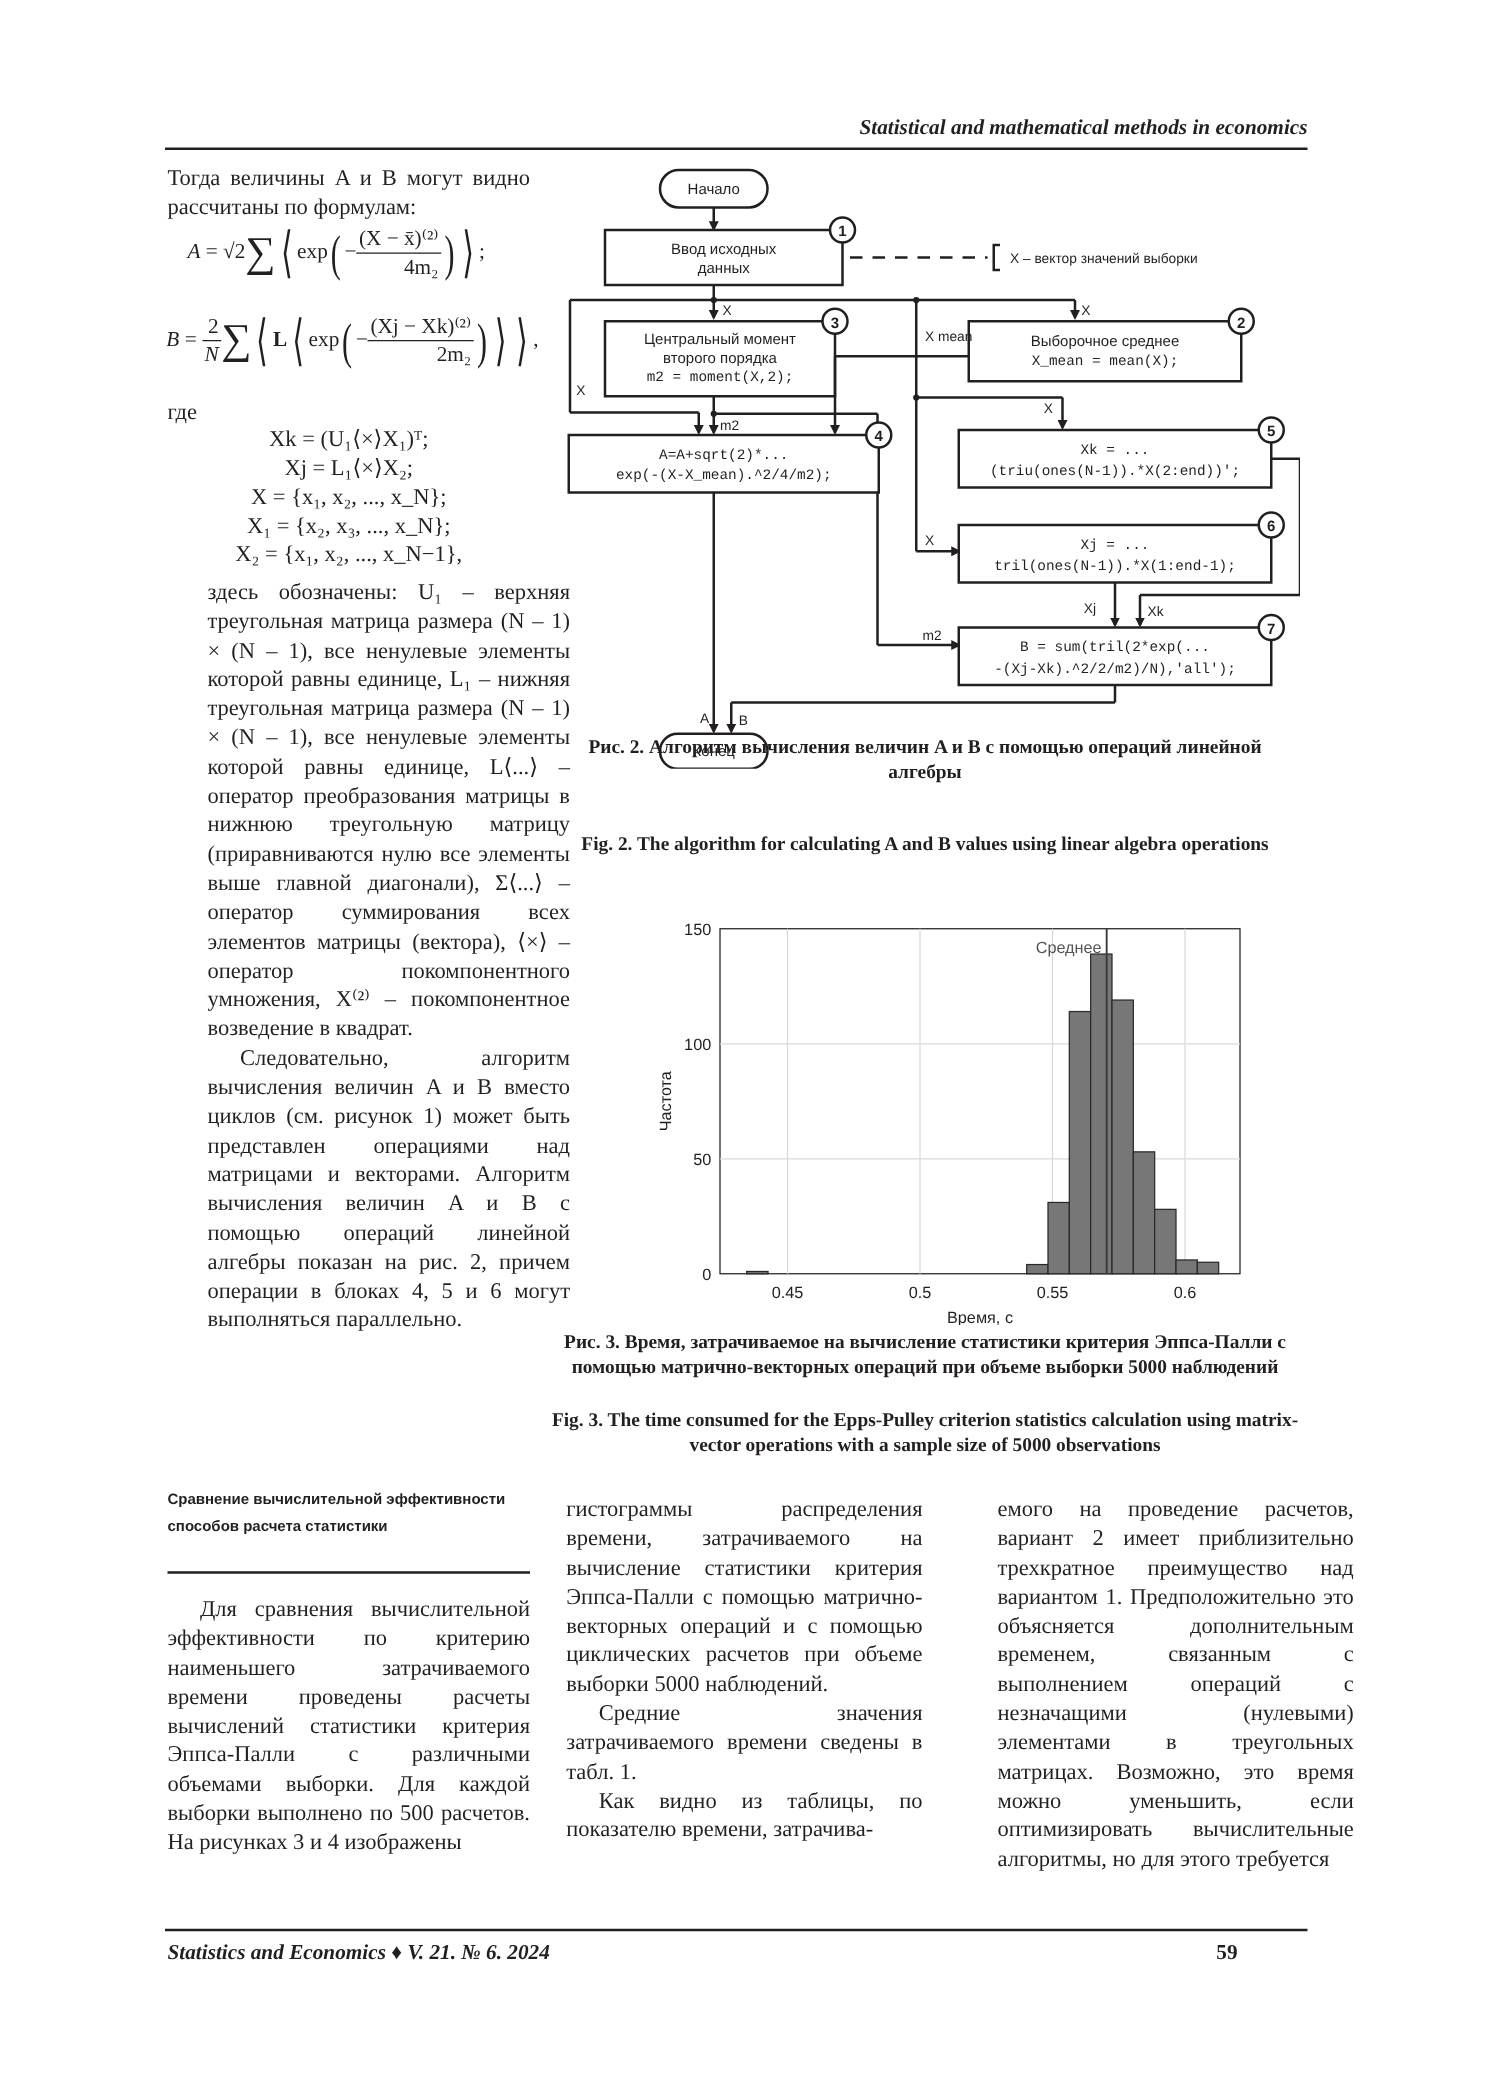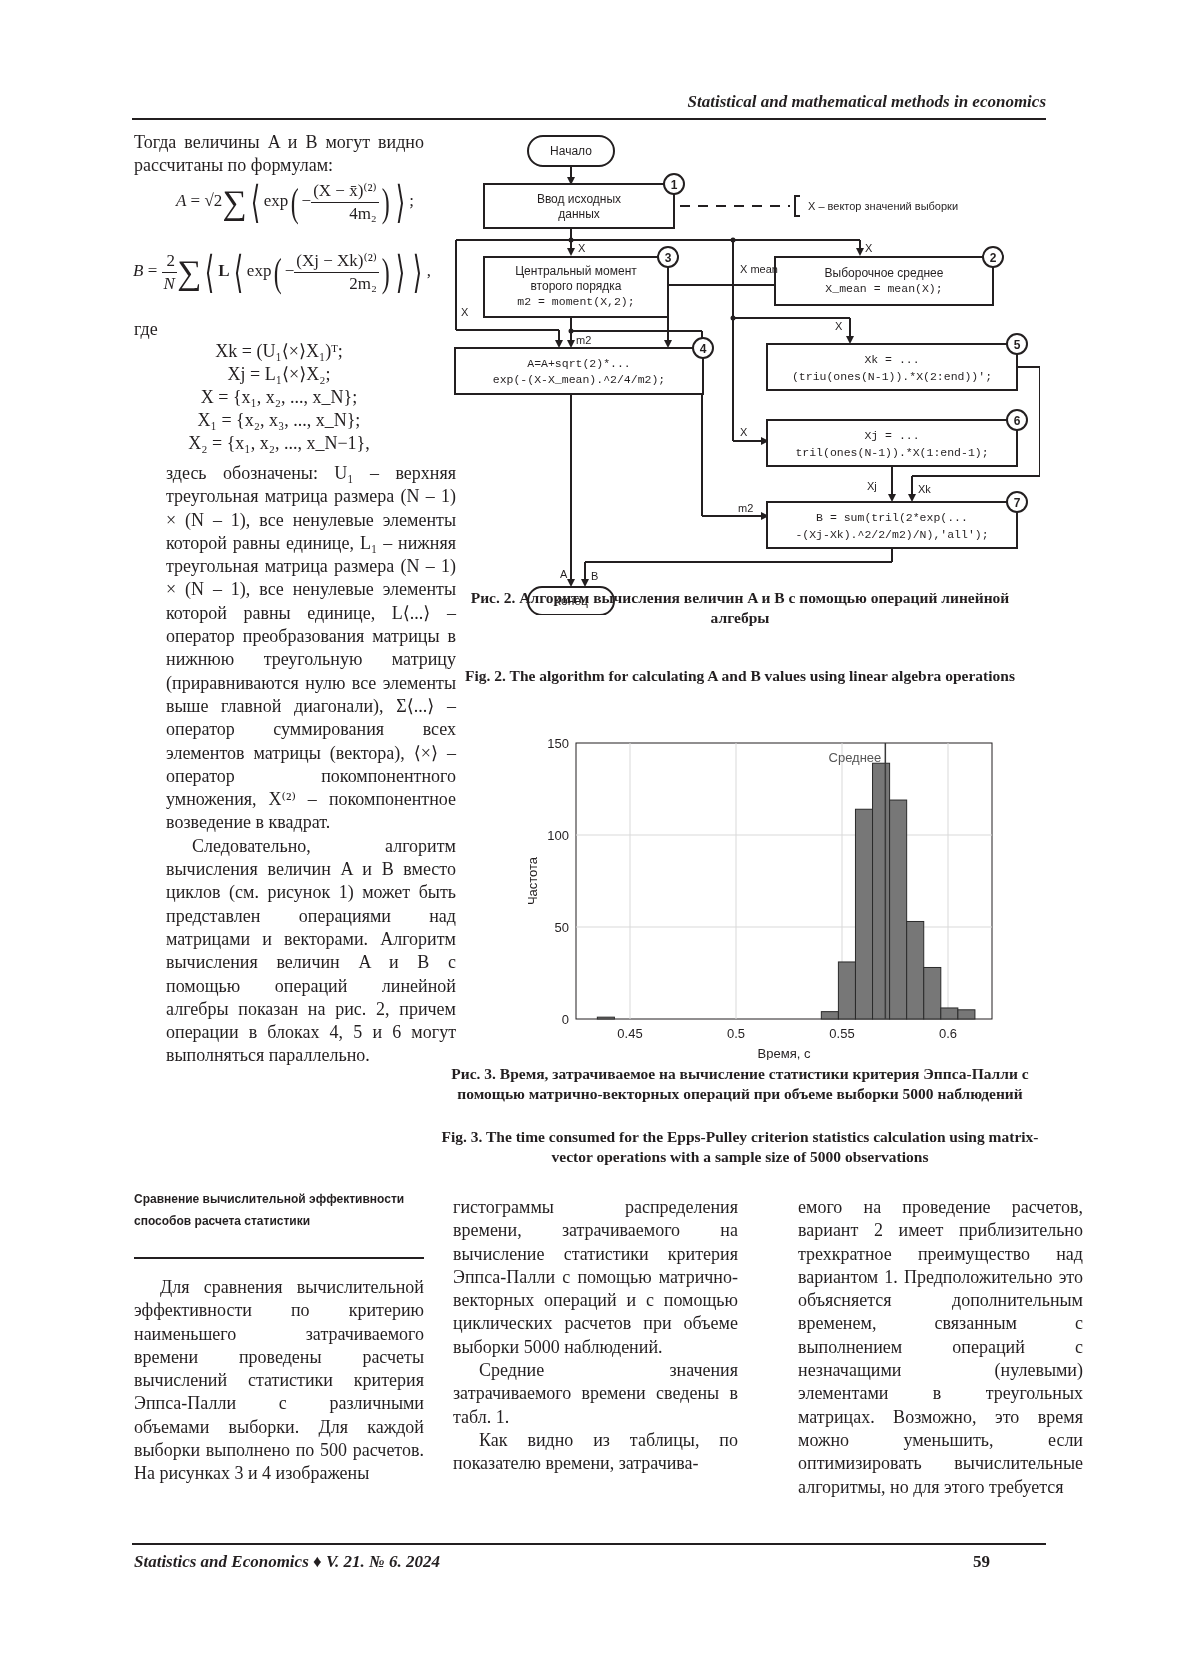--- a/index.html
+++ b/index.html
@@ -32,21 +32,21 @@
 </head>
 <body>
 
 <div class="abs running-head">Statistical and mathematical methods in economics</div>
 <div class="abs rule" style="left:132px; top:118px; width:914px;"></div>
 
 <div class="abs col" style="left:134px; top:131px; width:290px;">
   <p>Тогда величины A и B могут видно рассчитаны по формулам:</p>
 </div>
 
-<div class="abs formula eq-line" style="left:160px; top:180px; width:270px;">
+<div class="abs formula eq-line" style="left:134px; top:180px; width:270px;">
   <i>A</i> = √2<span class="big">∑</span><span class="ang">⟨</span>exp<span class="par">(</span>−<span class="frac"><span class="num">(X − x̄)⁽²⁾</span><span class="den">4m₂</span></span><span class="par">)</span><span class="ang">⟩</span><span>;</span>
 </div>
 
 <div class="abs formula eq-line" style="left:132px; top:250px; width:300px;">
   <i>B</i> = <span class="frac"><span class="num">2</span><span class="den"><i>N</i></span></span><span class="big">∑</span><span class="ang">⟨</span><b>L</b><span class="ang">⟨</span>exp<span class="par">(</span>−<span class="frac"><span class="num">(Xj − Xk)⁽²⁾</span><span class="den">2m₂</span></span><span class="par">)</span><span class="ang">⟩</span><span class="ang">⟩</span><span>,</span>
 </div>
 
 <div class="abs col" style="left:134px; top:318px; width:290px;">где</div>
 
 <div class="abs formula" style="left:134px; top:340px; width:290px; font-size:18px; line-height:23px;">

